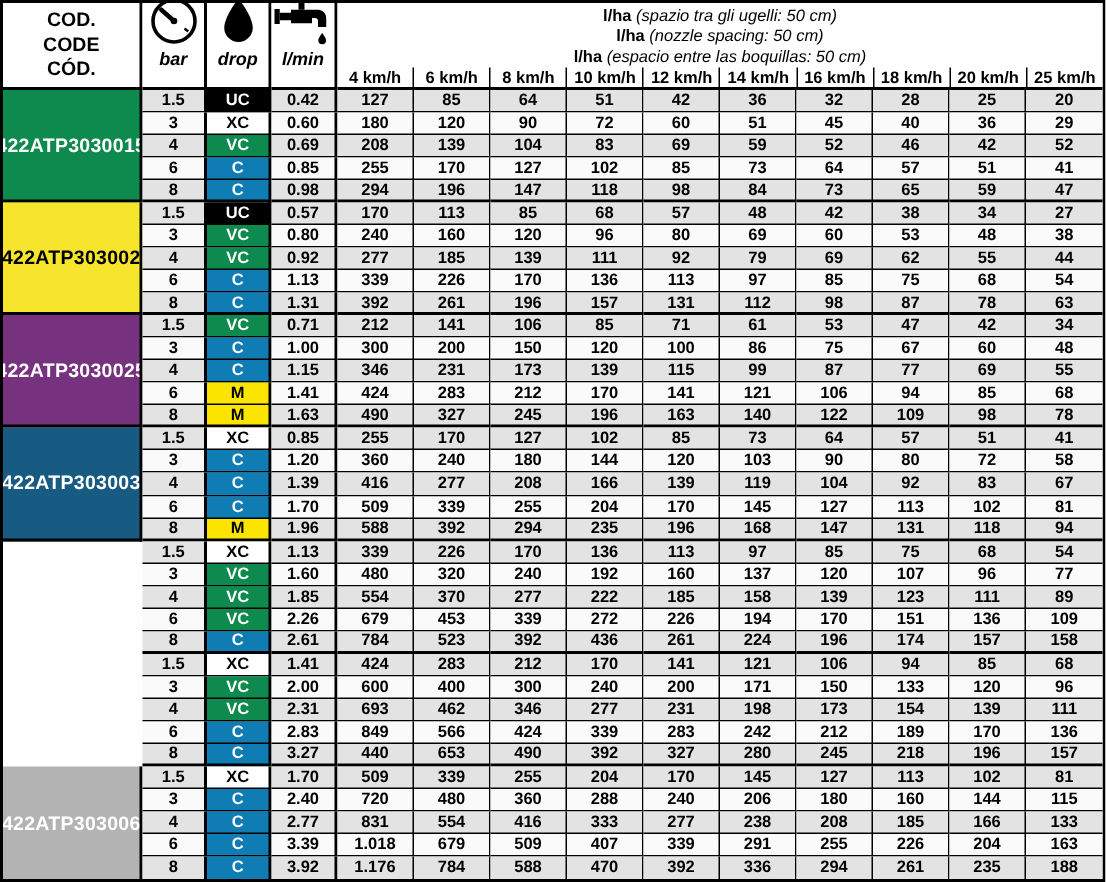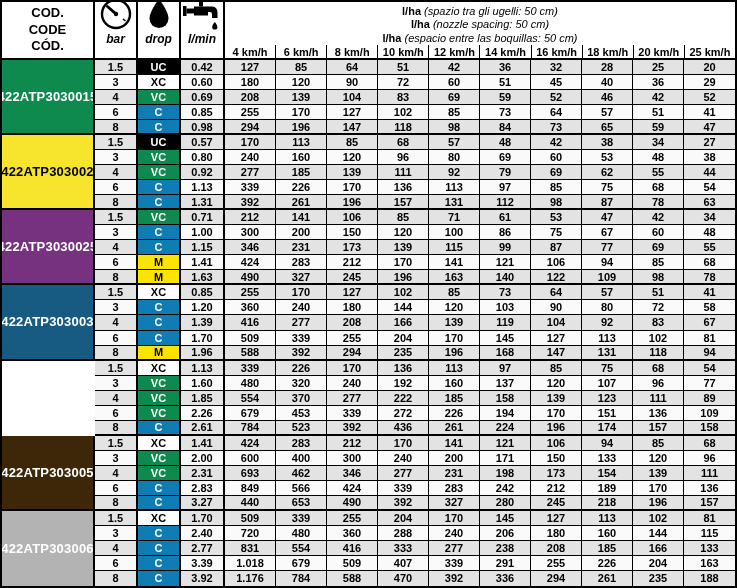--- a/index.html
+++ b/index.html
@@ -456,21 +456,20 @@
       <div class="cell sh-odd block-end" style="grid-area: 26 / 5;">784</div>
       <div class="cell sh-odd block-end" style="grid-area: 26 / 6;">523</div>
       <div class="cell sh-odd block-end" style="grid-area: 26 / 7;">392</div>
       <div class="cell sh-odd block-end" style="grid-area: 26 / 8;">436</div>
       <div class="cell sh-odd block-end" style="grid-area: 26 / 9;">261</div>
       <div class="cell sh-odd block-end" style="grid-area: 26 / 10;">224</div>
       <div class="cell sh-odd block-end" style="grid-area: 26 / 11;">196</div>
       <div class="cell sh-odd block-end" style="grid-area: 26 / 12;">174</div>
       <div class="cell sh-odd block-end" style="grid-area: 26 / 13;">157</div>
       <div class="cell sh-odd block-end last-col" style="grid-area: 26 / 14;">158</div>
-      <div class="cell code-cell group-r block-end" style="grid-area: 27 / 1 / span 5; background: rgb(62, 39, 8); color: rgb(255, 255, 255);">422ATP303005</div>
       <div class="cell group-r sh-odd" style="grid-area: 27 / 2;">1.5</div>
       <div class="cell group-r drop-cell" style="grid-area: 27 / 3; background: rgb(255, 255, 255); color: rgb(0, 0, 0);">XC</div>
       <div class="cell group-r sh-odd" style="grid-area: 27 / 4;">1.41</div>
       <div class="cell sh-odd" style="grid-area: 27 / 5;">424</div>
       <div class="cell sh-odd" style="grid-area: 27 / 6;">283</div>
       <div class="cell sh-odd" style="grid-area: 27 / 7;">212</div>
       <div class="cell sh-odd" style="grid-area: 27 / 8;">170</div>
       <div class="cell sh-odd" style="grid-area: 27 / 9;">141</div>
       <div class="cell sh-odd" style="grid-area: 27 / 10;">121</div>
       <div class="cell sh-odd" style="grid-area: 27 / 11;">106</div>

